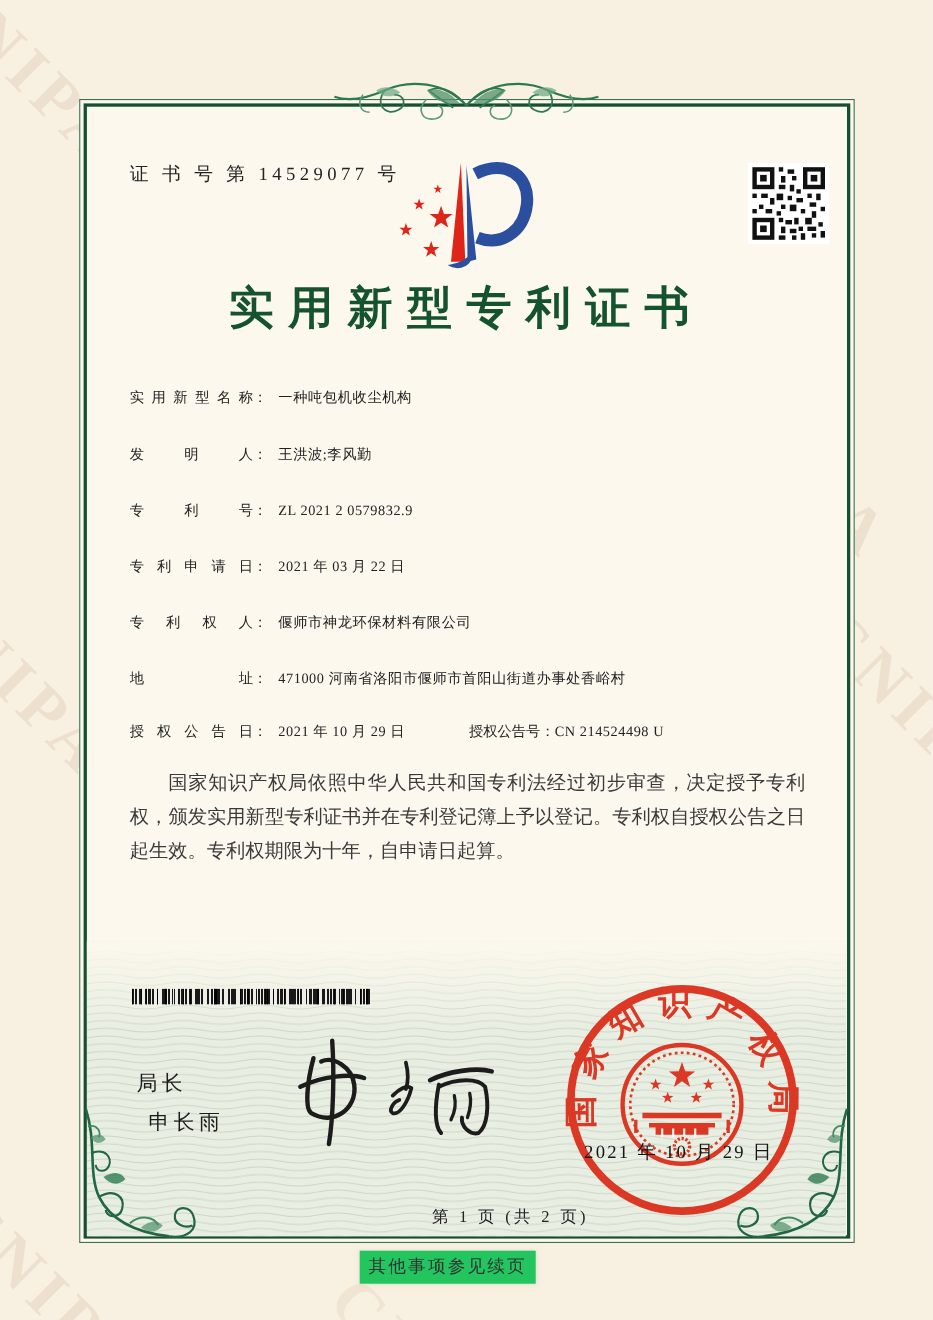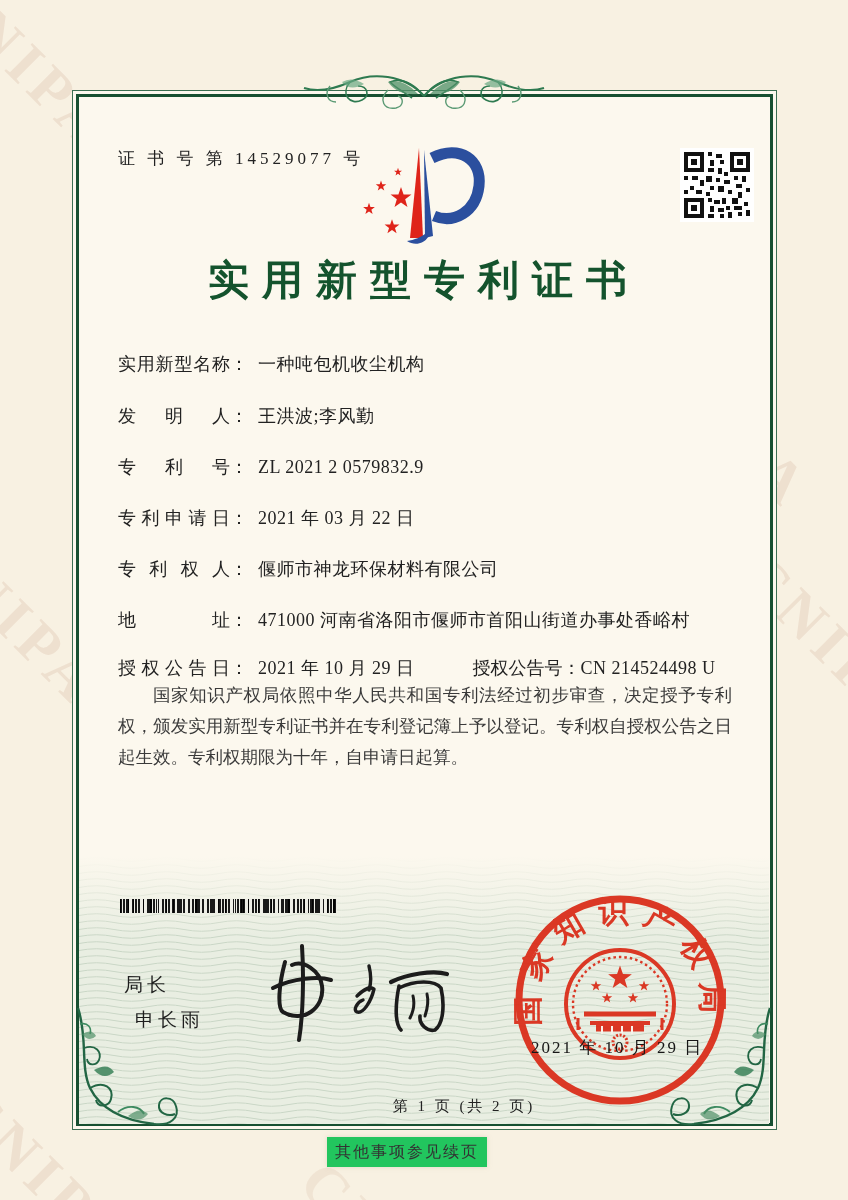--- a/index.html
+++ b/index.html
@@ -27,28 +27,28 @@
   }
   
   .cert-no{
     position:absolute;left:118px;top:147px;font-size:17px;letter-spacing:4px;color:#222;
   }
   .title{
     position:absolute;left:0;top:253px;width:848px;text-align:center;
     font-size:41px;font-weight:bold;letter-spacing:13px;color:#14532d;
   }
   
-  .row{position:absolute;left:118px;width:620px;font-size:18px;color:#222;white-space:nowrap;}
+  .row{position:absolute;left:118px;width:620px;font-size:13px;color:#222;white-space:nowrap;}
   .flabel{display:inline-block;width:112px;text-align:justify;text-align-last:justify;vertical-align:bottom;}
   .fcolon{display:inline-block;margin-right:10px;}
   .fvalue{letter-spacing:.5px;}
   .pair2{margin-left:58px;}
   
   .bodytext{
-    position:absolute;left:118px;top:680px;width:614px;
+    position:absolute;left:118px;top:696px;width:614px;
     font-size:17.5px;line-height:31px;color:#3a3a3a;text-align:justify;
   }
   .bodytext p{margin:0;text-indent:2em;}
   
   .band{position:absolute;left:79px;top:856px;width:690px;height:268px;background:#e9eee2;}
   .band-fade{position:absolute;left:79px;top:856px;width:690px;height:80px;
     background:linear-gradient(#fcf8ee,rgba(252,248,238,0));}
   
   .barcode{
     position:absolute;left:120px;top:899px;width:217px;height:14px;

